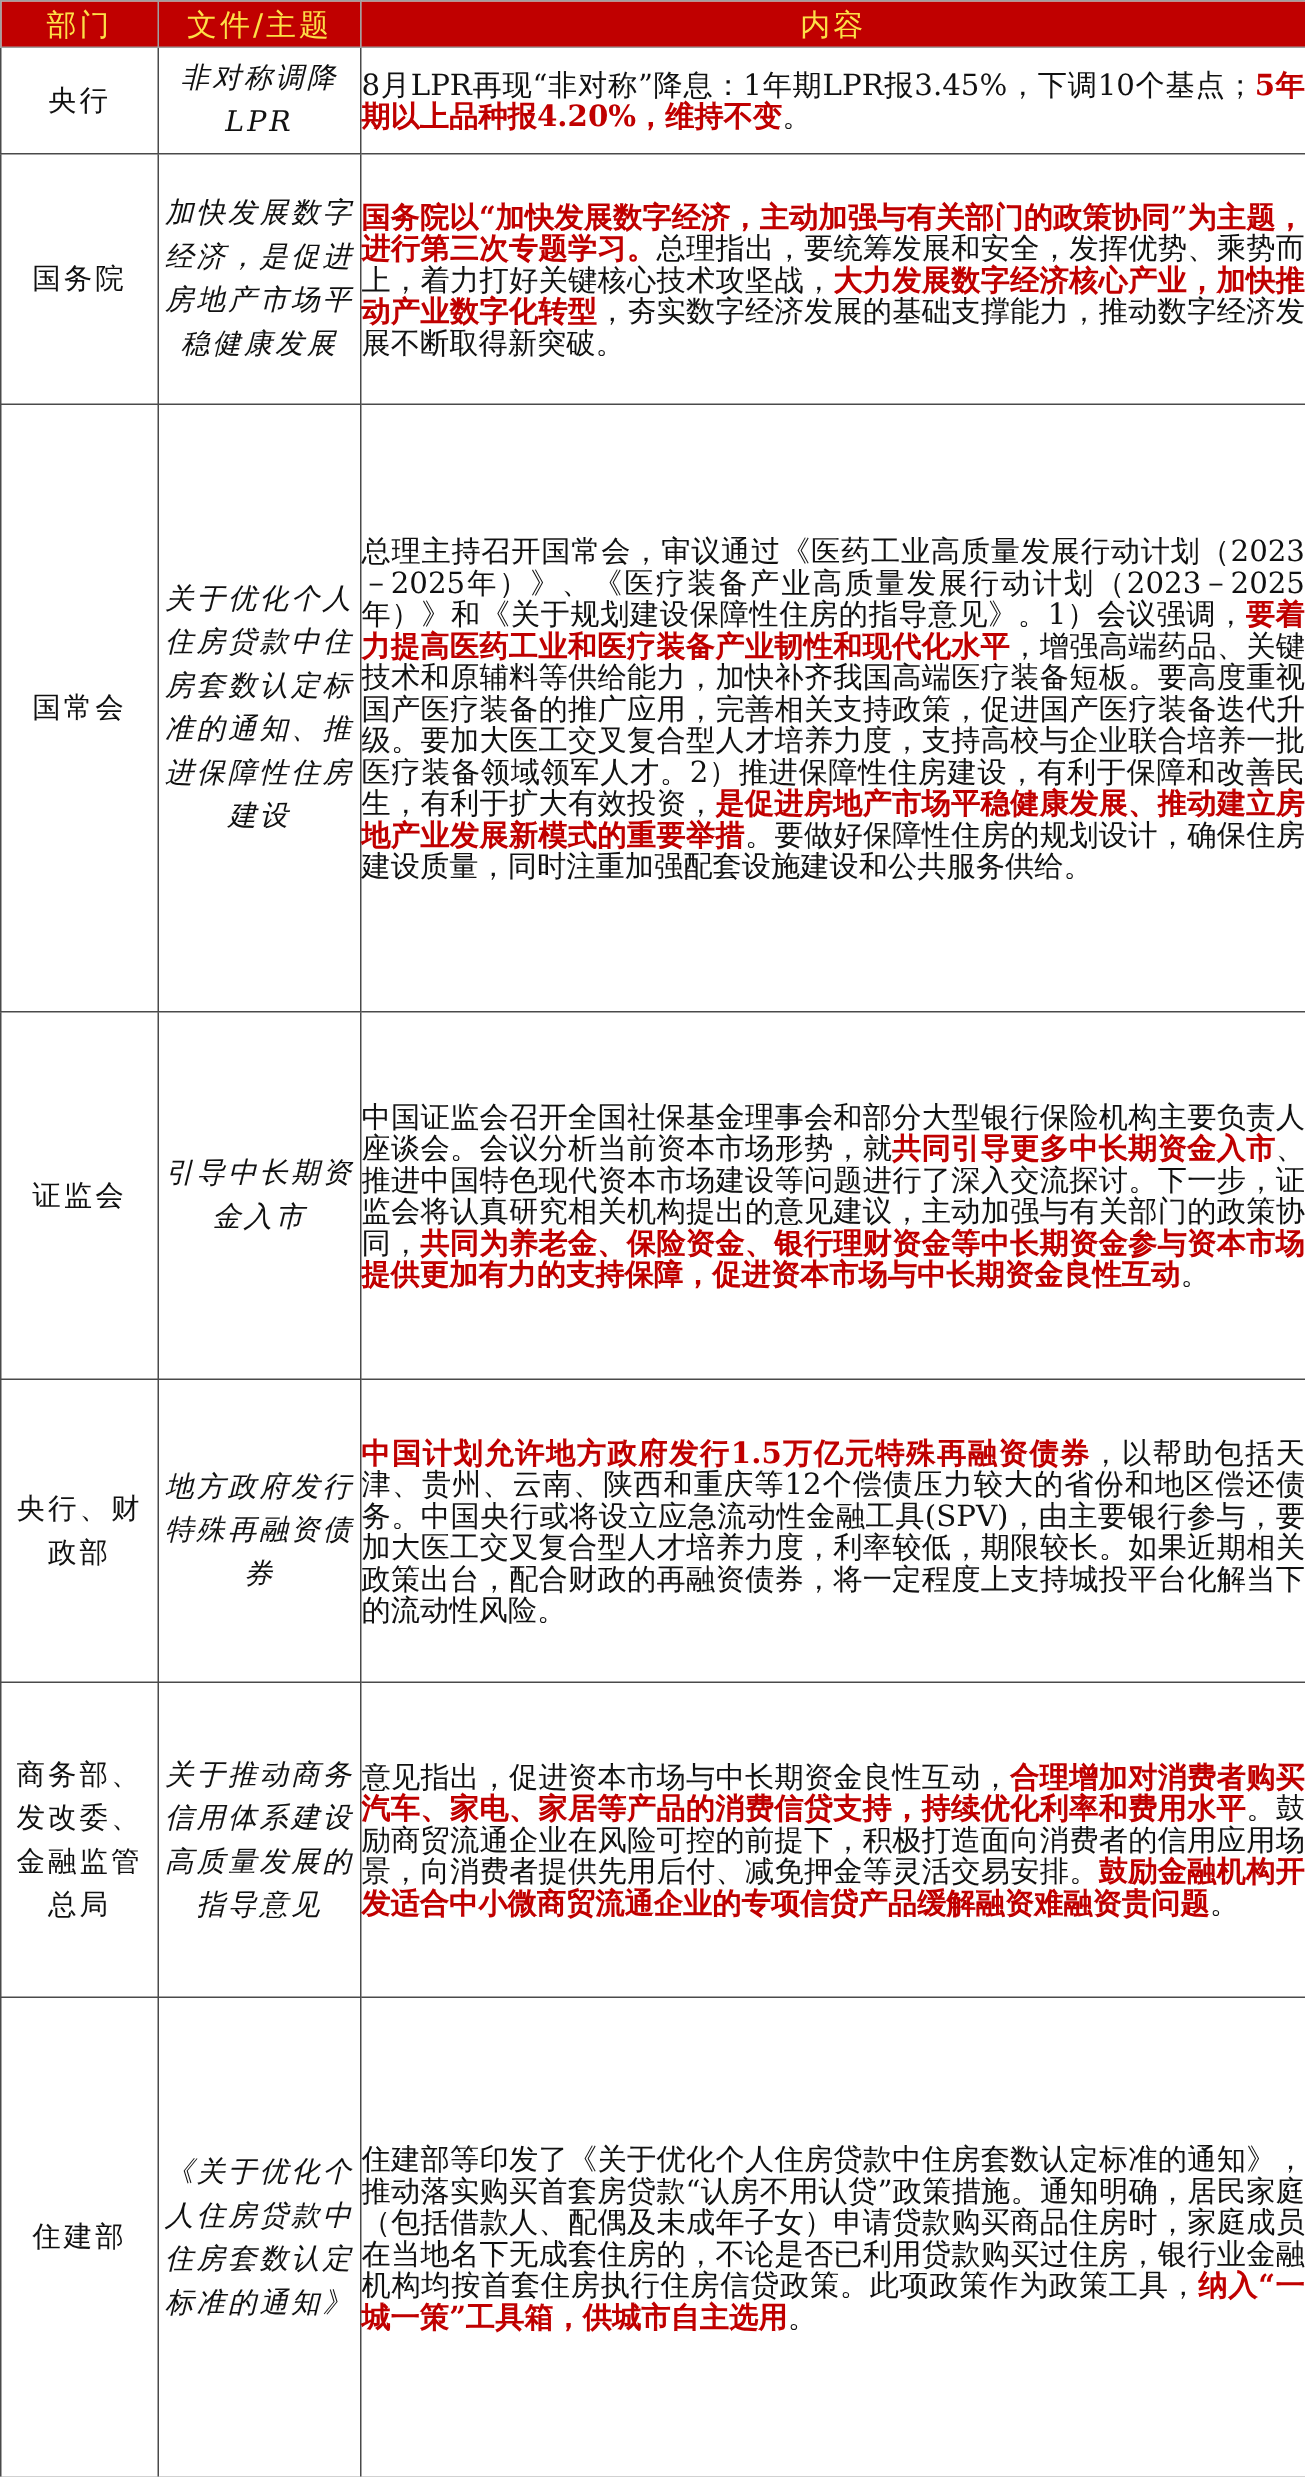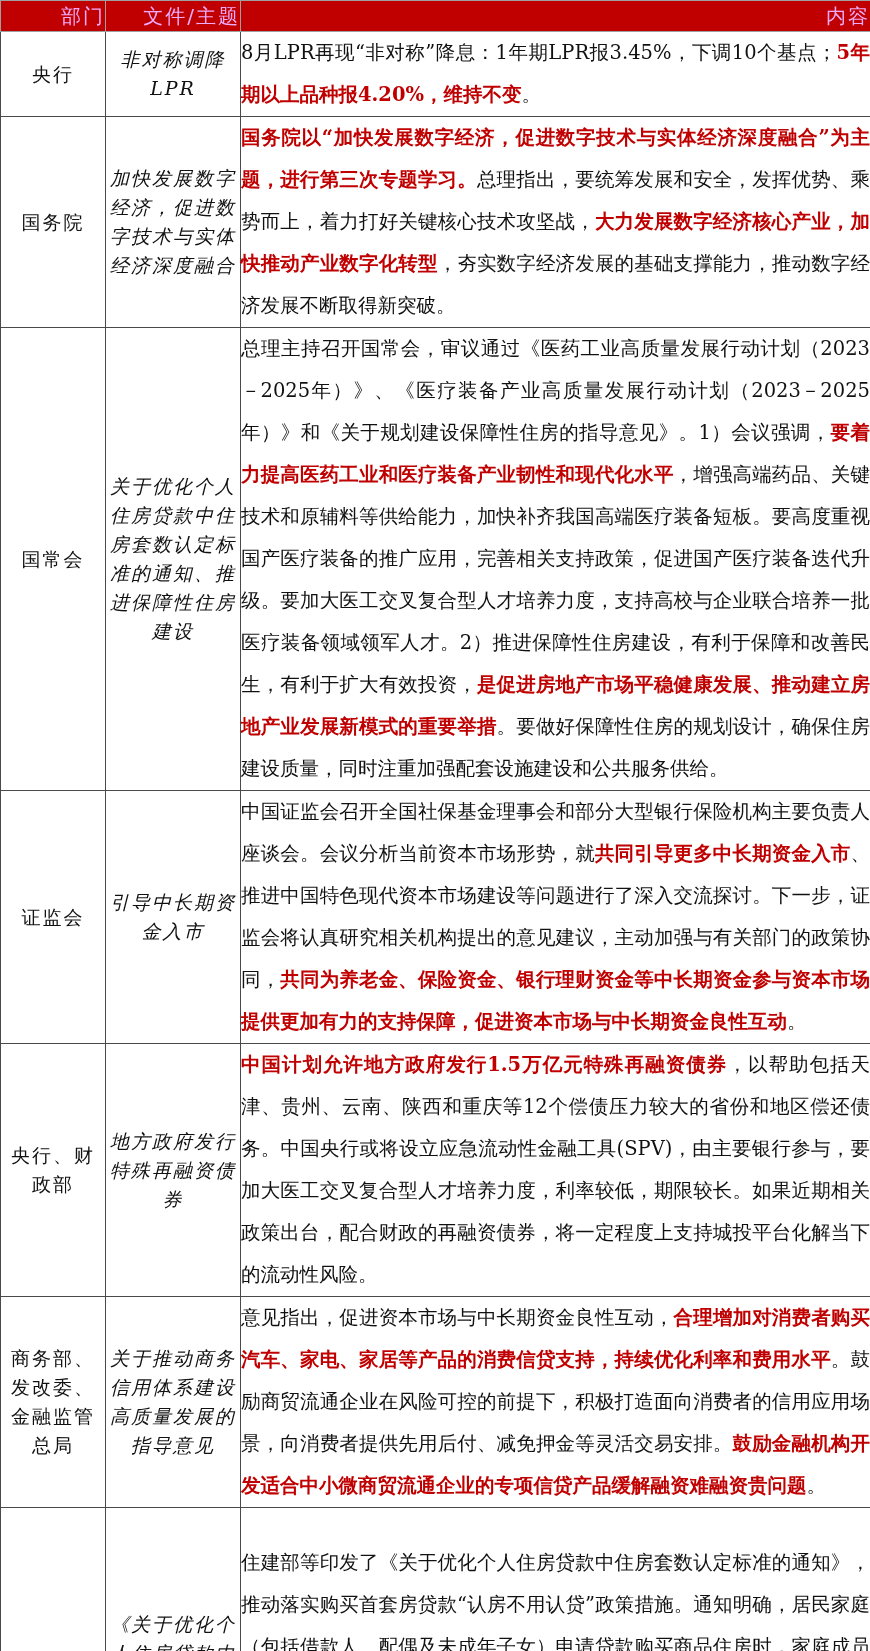--- a/index.html
+++ b/index.html
@@ -6,47 +6,46 @@
   body { width: 870px; height: 1651px; overflow: hidden; }
   table.policy {
     border-collapse: collapse;
     table-layout: fixed;
     width: 870px;
     font-family: "DejaVu Serif", "Liberation Serif", serif;
     color: #111;
   }
   table.policy th {
     background: #c00000;
-    color: #f0abfc;
+    color: #fde047;
     font-family: "DejaVu Sans", "Liberation Sans", sans-serif;
     font-weight: normal;
     font-size: 20px;
     height: 30px;
     padding: 0;
     border: 1px solid #a0a0a0;
     letter-spacing: 2px;
-    text-align: right;
   }
   table.policy td {
     border: 1px solid #4a4a4a;
     vertical-align: middle;
     padding: 0;
   }
   td.dept, td.topic {
     text-align: center;
     font-size: 19px;
     line-height: 29px;
     letter-spacing: 2px;
   }
   td.topic { padding: 0 6px; border-left: 2px solid #9a9a9a; border-right: 1px solid #4a4a4a; font-style: italic; }
   td.dept { border-left: 1px solid #4a4a4a; }
   td.content {
     text-align: justify;
     font-size: 19.5px;
-    line-height: 42px;
+    line-height: 21px;
     padding: 2px 6px 2px 7px;
   }
   .hl { color: #c00000; font-weight: bold; }
 </style>
 </head>
 <body>
 
 <table class="policy">
   <colgroup>
     <col style="width:105px">
@@ -61,22 +60,22 @@
     </tr>
   </thead>
   <tbody id="rows">
     <tr style="height:71px">
       <td class="dept">央行</td>
       <td class="topic">非对称调降LPR</td>
       <td class="content"><span>8月LPR再现“非对称”降息：1年期LPR报3.45%，下调10个基点；</span><span class="hl">5年期以上品种报4.20%，维持不变</span><span>。</span></td>
     </tr>
     <tr style="height:167px">
       <td class="dept">国务院</td>
-      <td class="topic">加快发展数字经济，促进数字技术与实体经济深度融合</td>
-      <td class="content"><span class="hl">国务院以“加快发展数字经济，促进数字技术与实体经济深度融合”为主题，进行第三次专题学习。</span><span>总理指出，要统筹发展和安全，发挥优势、乘势而上，着力打好关键核心技术攻坚战，</span><span class="hl">大力发展数字经济核心产业，加快推动产业数字化转型</span><span>，夯实数字经济发展的基础支撑能力，推动数字经济发展不断取得新突破。</span></td>
+      <td class="topic">加快发展数字经济，是促进房地产市场平稳健康发展</td>
+      <td class="content"><span class="hl">国务院以“加快发展数字经济，主动加强与有关部门的政策协同”为主题，进行第三次专题学习。</span><span>总理指出，要统筹发展和安全，发挥优势、乘势而上，着力打好关键核心技术攻坚战，</span><span class="hl">大力发展数字经济核心产业，加快推动产业数字化转型</span><span>，夯实数字经济发展的基础支撑能力，推动数字经济发展不断取得新突破。</span></td>
     </tr>
     <tr style="height:405px">
       <td class="dept">国常会</td>
       <td class="topic">关于优化个人住房贷款中住房套数认定标准的通知、推进保障性住房建设</td>
       <td class="content"><span>总理主持召开国常会，审议通过《医药工业高质量发展行动计划（2023－2025年）》、《医疗装备产业高质量发展行动计划（2023－2025年）》和《关于规划建设保障性住房的指导意见》。1）会议强调，</span><span class="hl">要着力提高医药工业和医疗装备产业韧性和现代化水平</span><span>，增强高端药品、关键技术和原辅料等供给能力，加快补齐我国高端医疗装备短板。要高度重视国产医疗装备的推广应用，完善相关支持政策，促进国产医疗装备迭代升级。要加大医工交叉复合型人才培养力度，支持高校与企业联合培养一批医疗装备领域领军人才。2）推进保障性住房建设，有利于保障和改善民生，有利于扩大有效投资，</span><span class="hl">是促进房地产市场平稳健康发展、推动建立房地产业发展新模式的重要举措</span><span>。要做好保障性住房的规划设计，确保住房建设质量，同时注重加强配套设施建设和公共服务供给。</span></td>
     </tr>
     <tr style="height:245px">
       <td class="dept">证监会</td>
       <td class="topic">引导中长期资金入市</td>
       <td class="content"><span>中国证监会召开全国社保基金理事会和部分大型银行保险机构主要负责人座谈会。会议分析当前资本市场形势，就</span><span class="hl">共同引导更多中长期资金入市</span><span>、推进中国特色现代资本市场建设等问题进行了深入交流探讨。下一步，证监会将认真研究相关机构提出的意见建议，主动加强与有关部门的政策协同，</span><span class="hl">共同为养老金、保险资金、银行理财资金等中长期资金参与资本市场提供更加有力的支持保障，促进资本市场与中长期资金良性互动</span><span>。</span></td>

